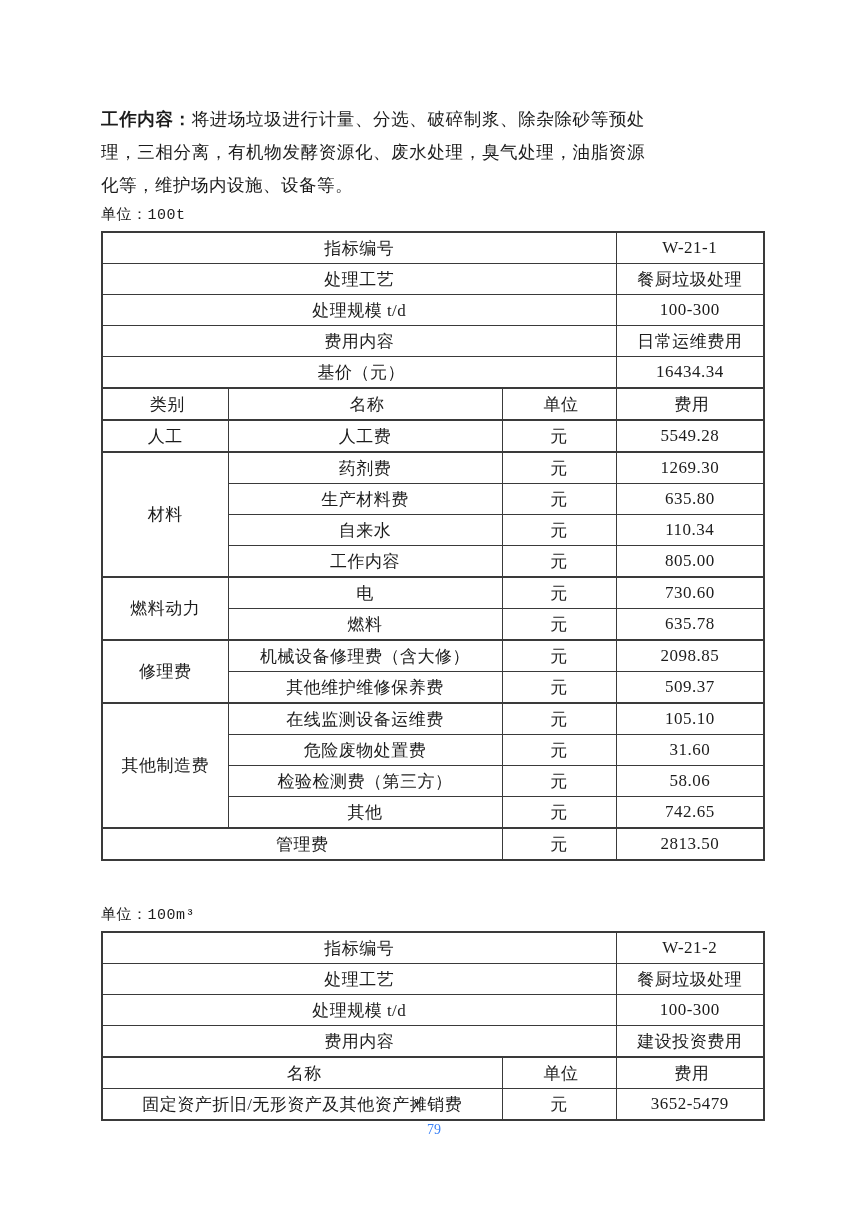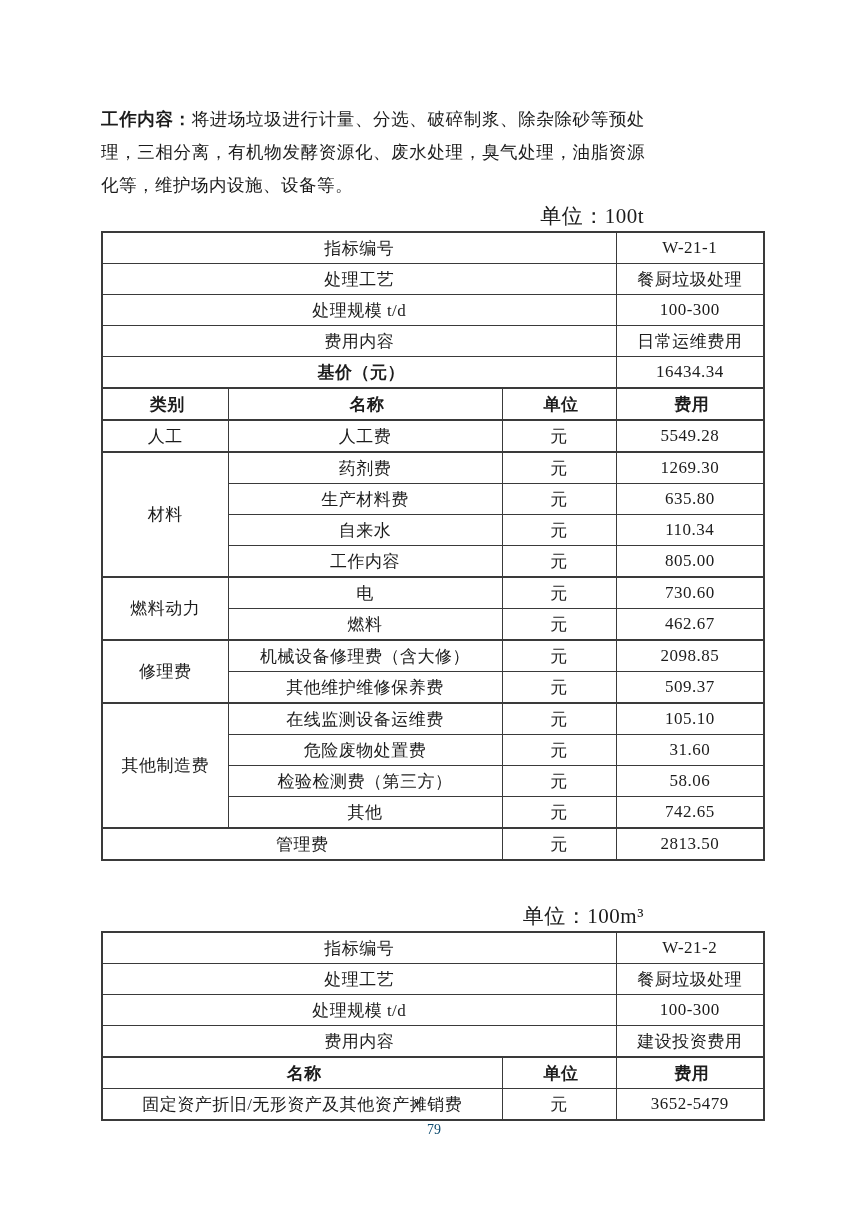--- a/index.html
+++ b/index.html
@@ -22,25 +22,26 @@
   }
   .intro {
     margin: 0 0 2px 0;
     font-size: 17.5px;
     line-height: 33px;
     text-align: justify;
     letter-spacing: 0.5px;
   }
   .intro b { font-weight: bold; }
   .unit-line {
-    text-align: right;
-    font-size: 21px;
+    text-align: left;
+    font-size: 15px;
     line-height: 24px;
     margin: 2px 1px 3px 0;
     letter-spacing: 0.5px;
+    font-family: Liberation Mono, monospace;
   }
   table.cost-table {
     border-collapse: collapse;
     width: 662px;
     table-layout: fixed;
     border-radius: 30px;
   }
   table.cost-table td, table.cost-table th {
     border: 1px solid #3a3a3a;
     height: 30px;
@@ -48,36 +49,36 @@
     text-align: center;
     vertical-align: middle;
     font-size: 17px;
     font-weight: normal;
     letter-spacing: 0.5px;
     overflow: hidden;
   }
   table.cost-table { border: 2px solid #3a3a3a; }
   table.cost-table tr.group-start td,
   table.cost-table tr.group-start th { border-top: 2px solid #3a3a3a; }
-  table.cost-table .bold { font-weight: bold; padding-left: 8px; }
+  table.cost-table .bold { font-weight: normal; padding-left: 8px; }
   .col-cat  { width: 126px; }
   .col-name { width: 274px; }
   .col-unit { width: 114px; }
   .col-cost { width: 148px; }
   .col-name2 { width: 400px; }
   .t2 { margin-top: 0; }
   .gap-block { height: 41px; }
   .page-number {
     position: absolute;
     left: 0;
     top: 1122px;
     width: 868px;
     text-align: center;
     font-size: 14px;
-    color: #0c4a6e;
+    color: #3b82f6;
   }
 </style>
 </head>
 <body>
 
 <div class="content">
 
   <p class="intro"><b>工作内容：</b><span>将进场垃圾进行计量、分选、破碎制浆、除杂除砂等预处理，三相分离，有机物发酵资源化、废水处理，臭气处理，油脂资源化等，维护场内设施、设备等。</span></p>
 
   <div class="unit-line">单位：100t</div>
@@ -145,21 +146,21 @@
       </tr>
       <tr class="group-start">
         <td rowspan="2">燃料动力</td>
         <td>电</td>
         <td>元</td>
         <td>730.60</td>
       </tr>
       <tr>
         <td>燃料</td>
         <td>元</td>
-        <td>462.67</td>
+        <td>635.78</td>
       </tr>
       <tr class="group-start">
         <td rowspan="2">修理费</td>
         <td>机械设备修理费（含大修）</td>
         <td>元</td>
         <td>2098.85</td>
       </tr>
       <tr>
         <td>其他维护维修保养费</td>
         <td>元</td>

